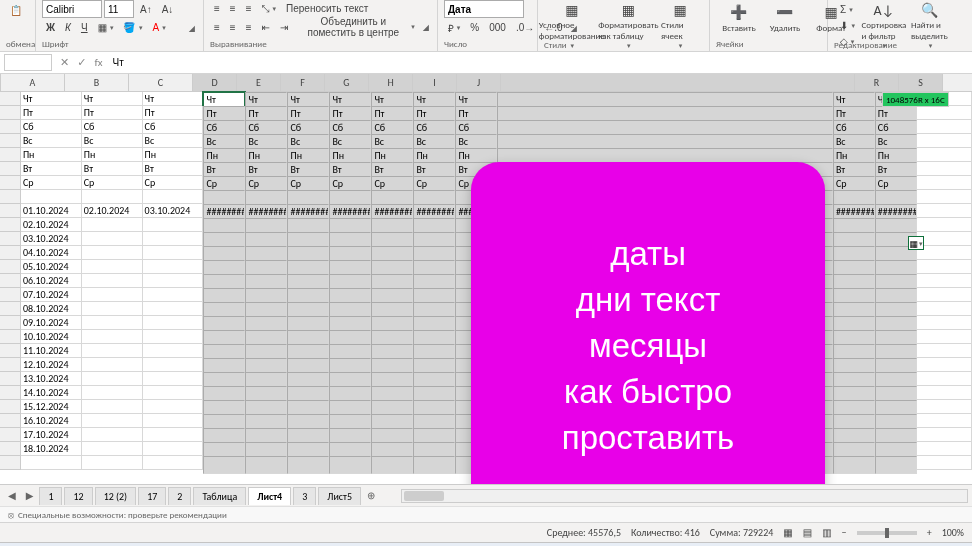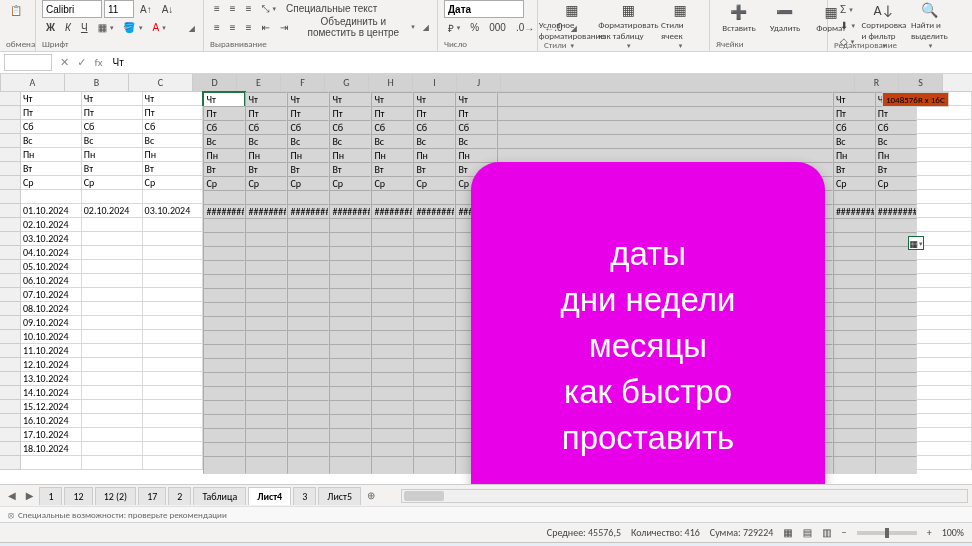--- a/index.html
+++ b/index.html
@@ -31,21 +31,21 @@
 .rh { width: 22px; border-right: 1px solid #ccc; border-bottom: 1px solid #ccc; font-size: 9px; text-align: center; line-height: 14px; background: #f0f0f0; color: #444; }
 .cell { border-right: 1px solid #d8d8d8; border-bottom: 1px solid #d8d8d8; font-size: 10px; padding: 0 2px; line-height: 14px; overflow: hidden; white-space: nowrap; background: #fff; }
 .cell.sel { background: #d6d6d6; }
 .cell.active { background: #fff; outline: 2px solid #217346; outline-offset: -1px; }
 .col-A { width: 64px; } .col-B { width: 64px; } .col-C { width: 64px; }
 .col-D { width: 44px; } .col-E { width: 44px; } .col-F { width: 44px; } .col-G { width: 44px; }
 .col-H { width: 44px; } .col-I { width: 44px; } .col-J { width: 44px; }
 .col-gap { width: 354px; } .col-R { width: 44px; } .col-S { width: 44px; } .col-T { width: 58px; }
 .overlay-card { position: absolute; left: 471px; top: 88px; width: 354px; height: 368px; background: #e800e8; border-radius: 28px; color: #fff; font-size: 33px; text-align: center; display: flex; flex-direction: column; align-items: center; justify-content: center; line-height: 1.4; font-family: Arial, sans-serif; box-shadow: 0 4px 12px rgba(0,0,0,0.25); }
 .fill-handle { position: absolute; width: 16px; height: 14px; border: 1px solid #0f703b; background: #fff; font-size: 9px; display: flex; align-items: center; justify-content: center; cursor: pointer; }
-.tooltip { position: absolute; font-size: 9px; background: #c2410c; border: 1px solid #ccc; padding: 1px 3px; }
+.tooltip { position: absolute; font-size: 9px; background: #22c55e; border: 1px solid #ccc; padding: 1px 3px; }
 .sheet-tabs { height: 22px; border-top: 1px solid #ccc; background: #f3f2f1; display: flex; align-items: center; padding: 0 4px; gap: 2px; }
 .tab { padding: 2px 8px; font-size: 10px; background: #e6e6e6; border: 1px solid #ccc; border-bottom: none; cursor: pointer; }
 .tab.active { background: #fff; font-weight: bold; }
 .tab-nav { padding: 0 4px; color: #666; cursor: pointer; font-size: 10px; }
 .hscroll { flex: 1; margin-left: 20px; height: 14px; background: #f0f0f0; border: 1px solid #ccc; position: relative; }
 .hscroll-thumb { position: absolute; left: 2px; top: 1px; width: 40px; height: 10px; background: #cdcdcd; border-radius: 2px; }
 .status-bar { height: 20px; background: #f3f2f1; border-top: 1px solid #d4d4d4; display: flex; align-items: center; font-size: 10px; color: #444; padding: 0 8px; gap: 12px; }
 .status-right { margin-left: auto; display: flex; gap: 10px; align-items: center; }
 .taskbar { height: 30px; background: #e8eef6; border-top: 1px solid #c4c4c4; display: flex; align-items: center; padding: 0 6px; gap: 6px; }
 .acc-bar { height: 16px; background: #f8f8f8; border-top: 1px solid #e0e0e0; font-size: 9px; color: #666; display: flex; align-items: center; padding: 0 8px; gap: 4px; }
@@ -81,21 +81,21 @@
     </div>
     <div class="ribbon-group-label">Шрифт</div>
   </div>
   <div class="ribbon-group" style="width:234px">
     <div class="ribbon-row">
       <button class="btn">≡</button>
       <button class="btn">≡</button>
       <button class="btn">≡</button>
       <button class="btn">⤡<span class="chev">▾</span></button>
       <button class="btn">
-          <span>Специальные текст</span>
+          <span>Переносить текст</span>
         </button>
     </div>
     <div class="ribbon-row">
       <button class="btn">≡</button>
       <button class="btn">≡</button>
       <button class="btn">≡</button>
       <button class="btn">⇤</button>
       <button class="btn">⇥</button>
       <button class="btn">
           <span>Объединить и поместить в центре</span>
@@ -667,21 +667,21 @@
         <div class="cell col-T"></div>
       </div>
     </div>
 
   <div class="tooltip" style="left:882px;top:18px">1048576R x 16C</div>
 
   <div class="fill-handle" style="left:908px;top:162px">▦<span class="chev">▾</span></div>
 
   <div class="overlay-card">
     <div>даты</div>
-    <div>дни недели</div>
+    <div>дни текст</div>
     <div>месяцы</div>
     <div>как быстро</div>
     <div>проставить</div>
   </div>
 </div>
 
 <div class="sheet-tabs">
   <span class="tab-nav">◀</span>
   <span class="tab-nav">▶</span>
   <div id="tabs-container" style="display:flex;gap:2px">

